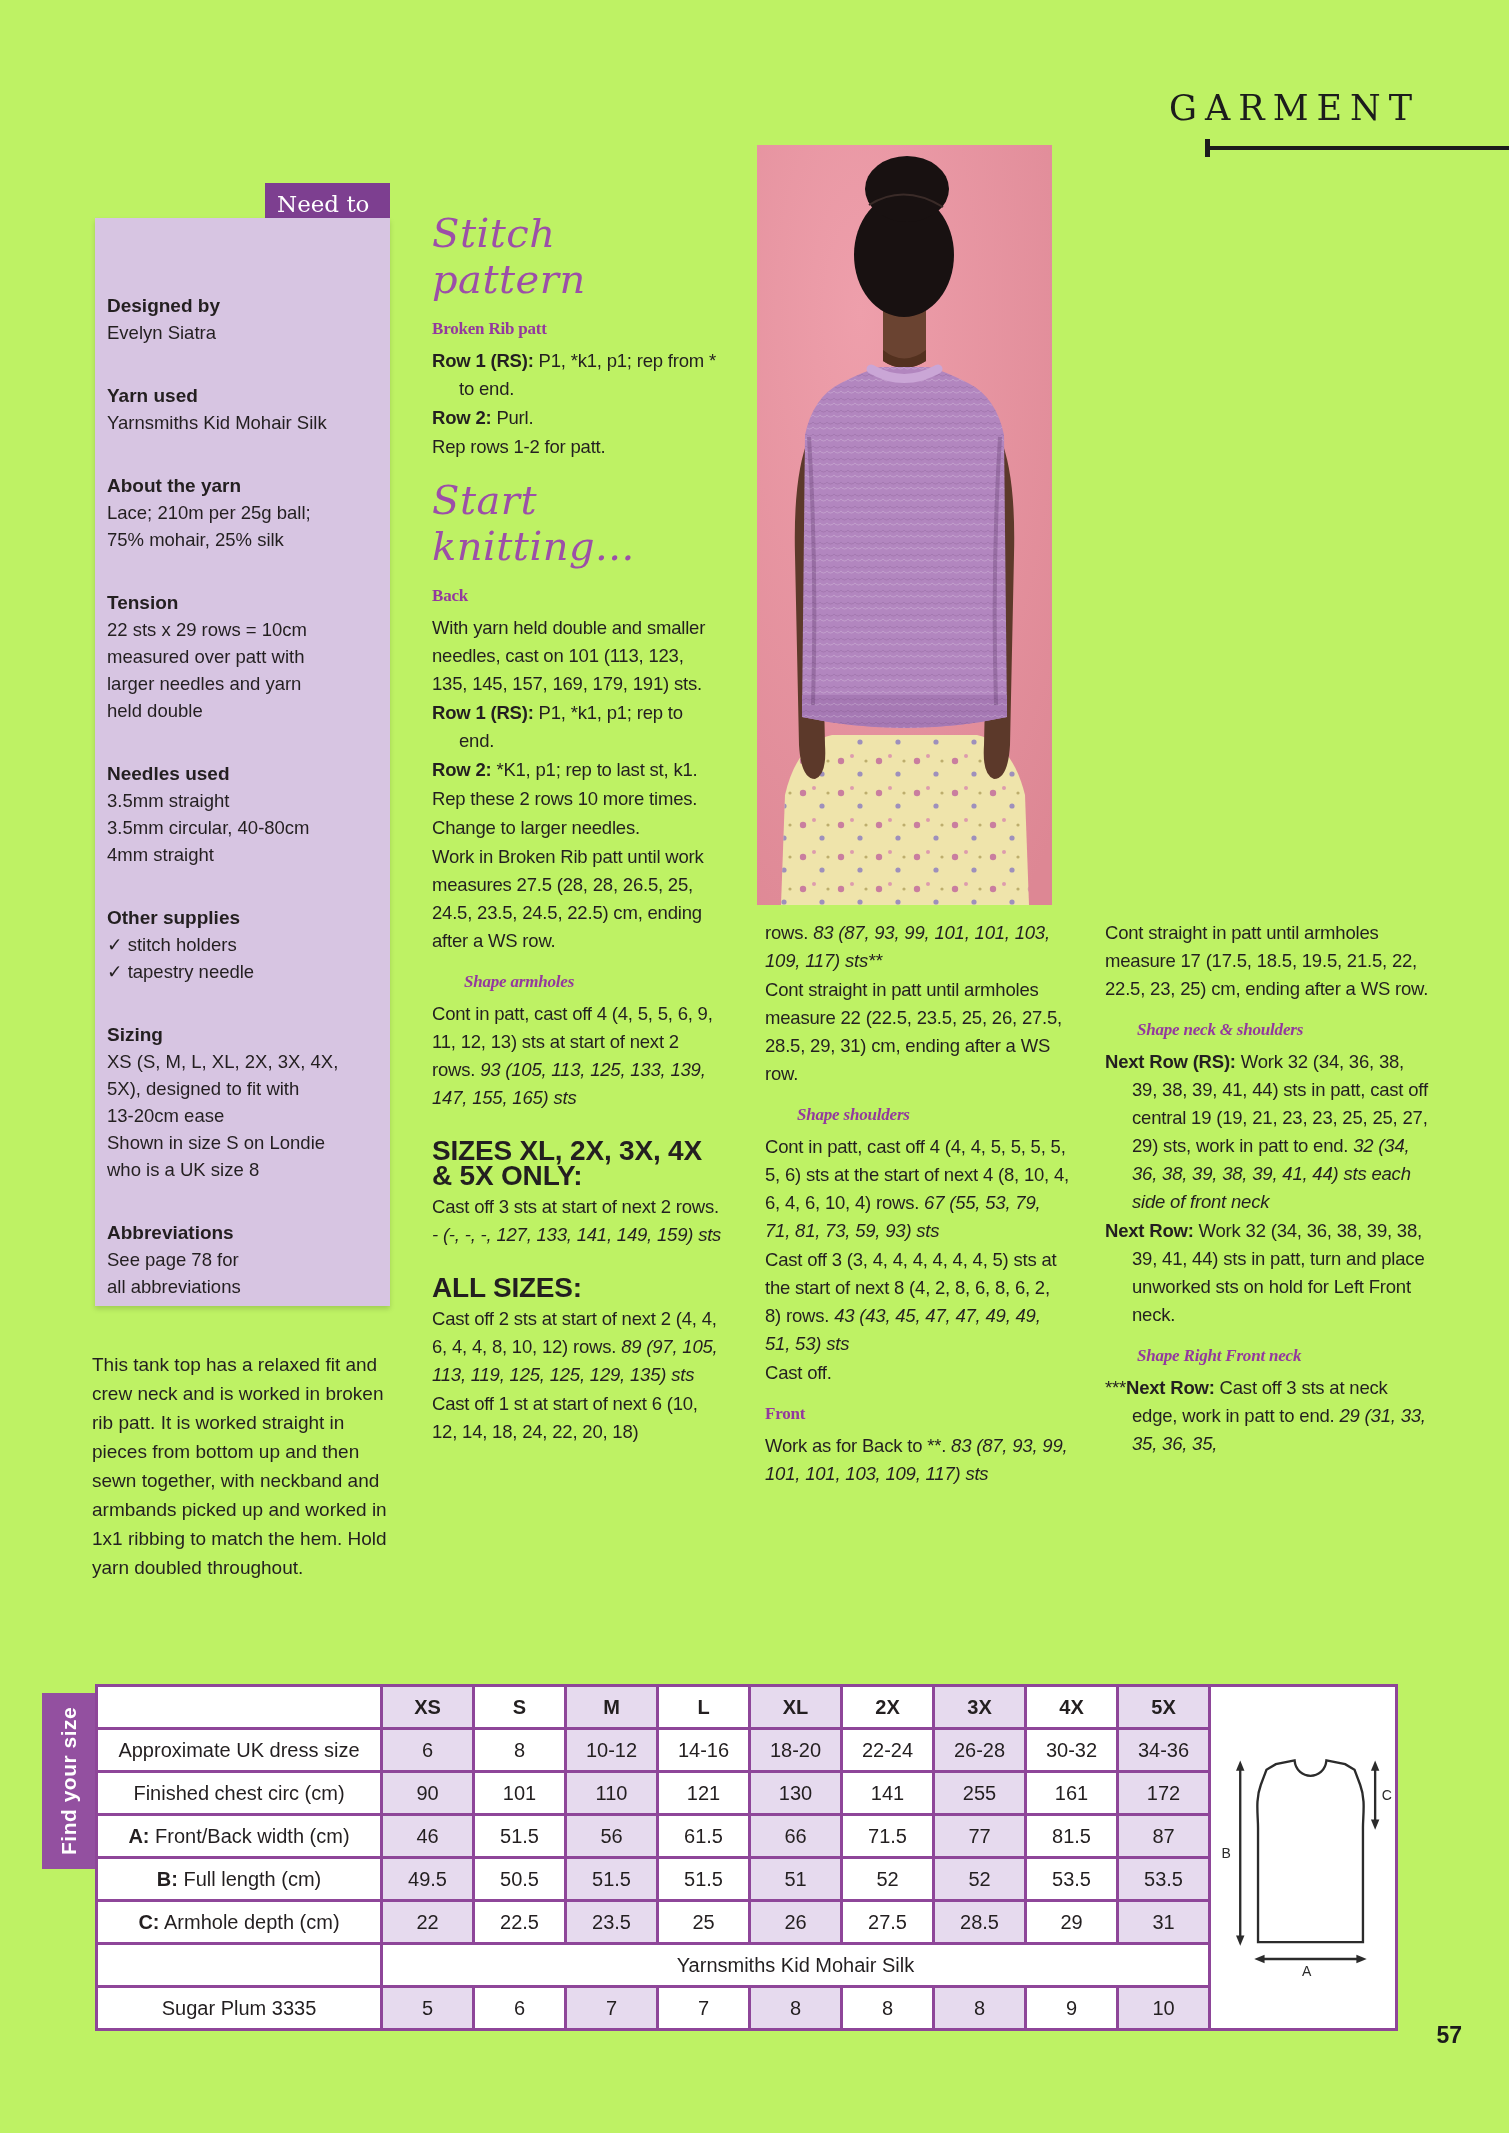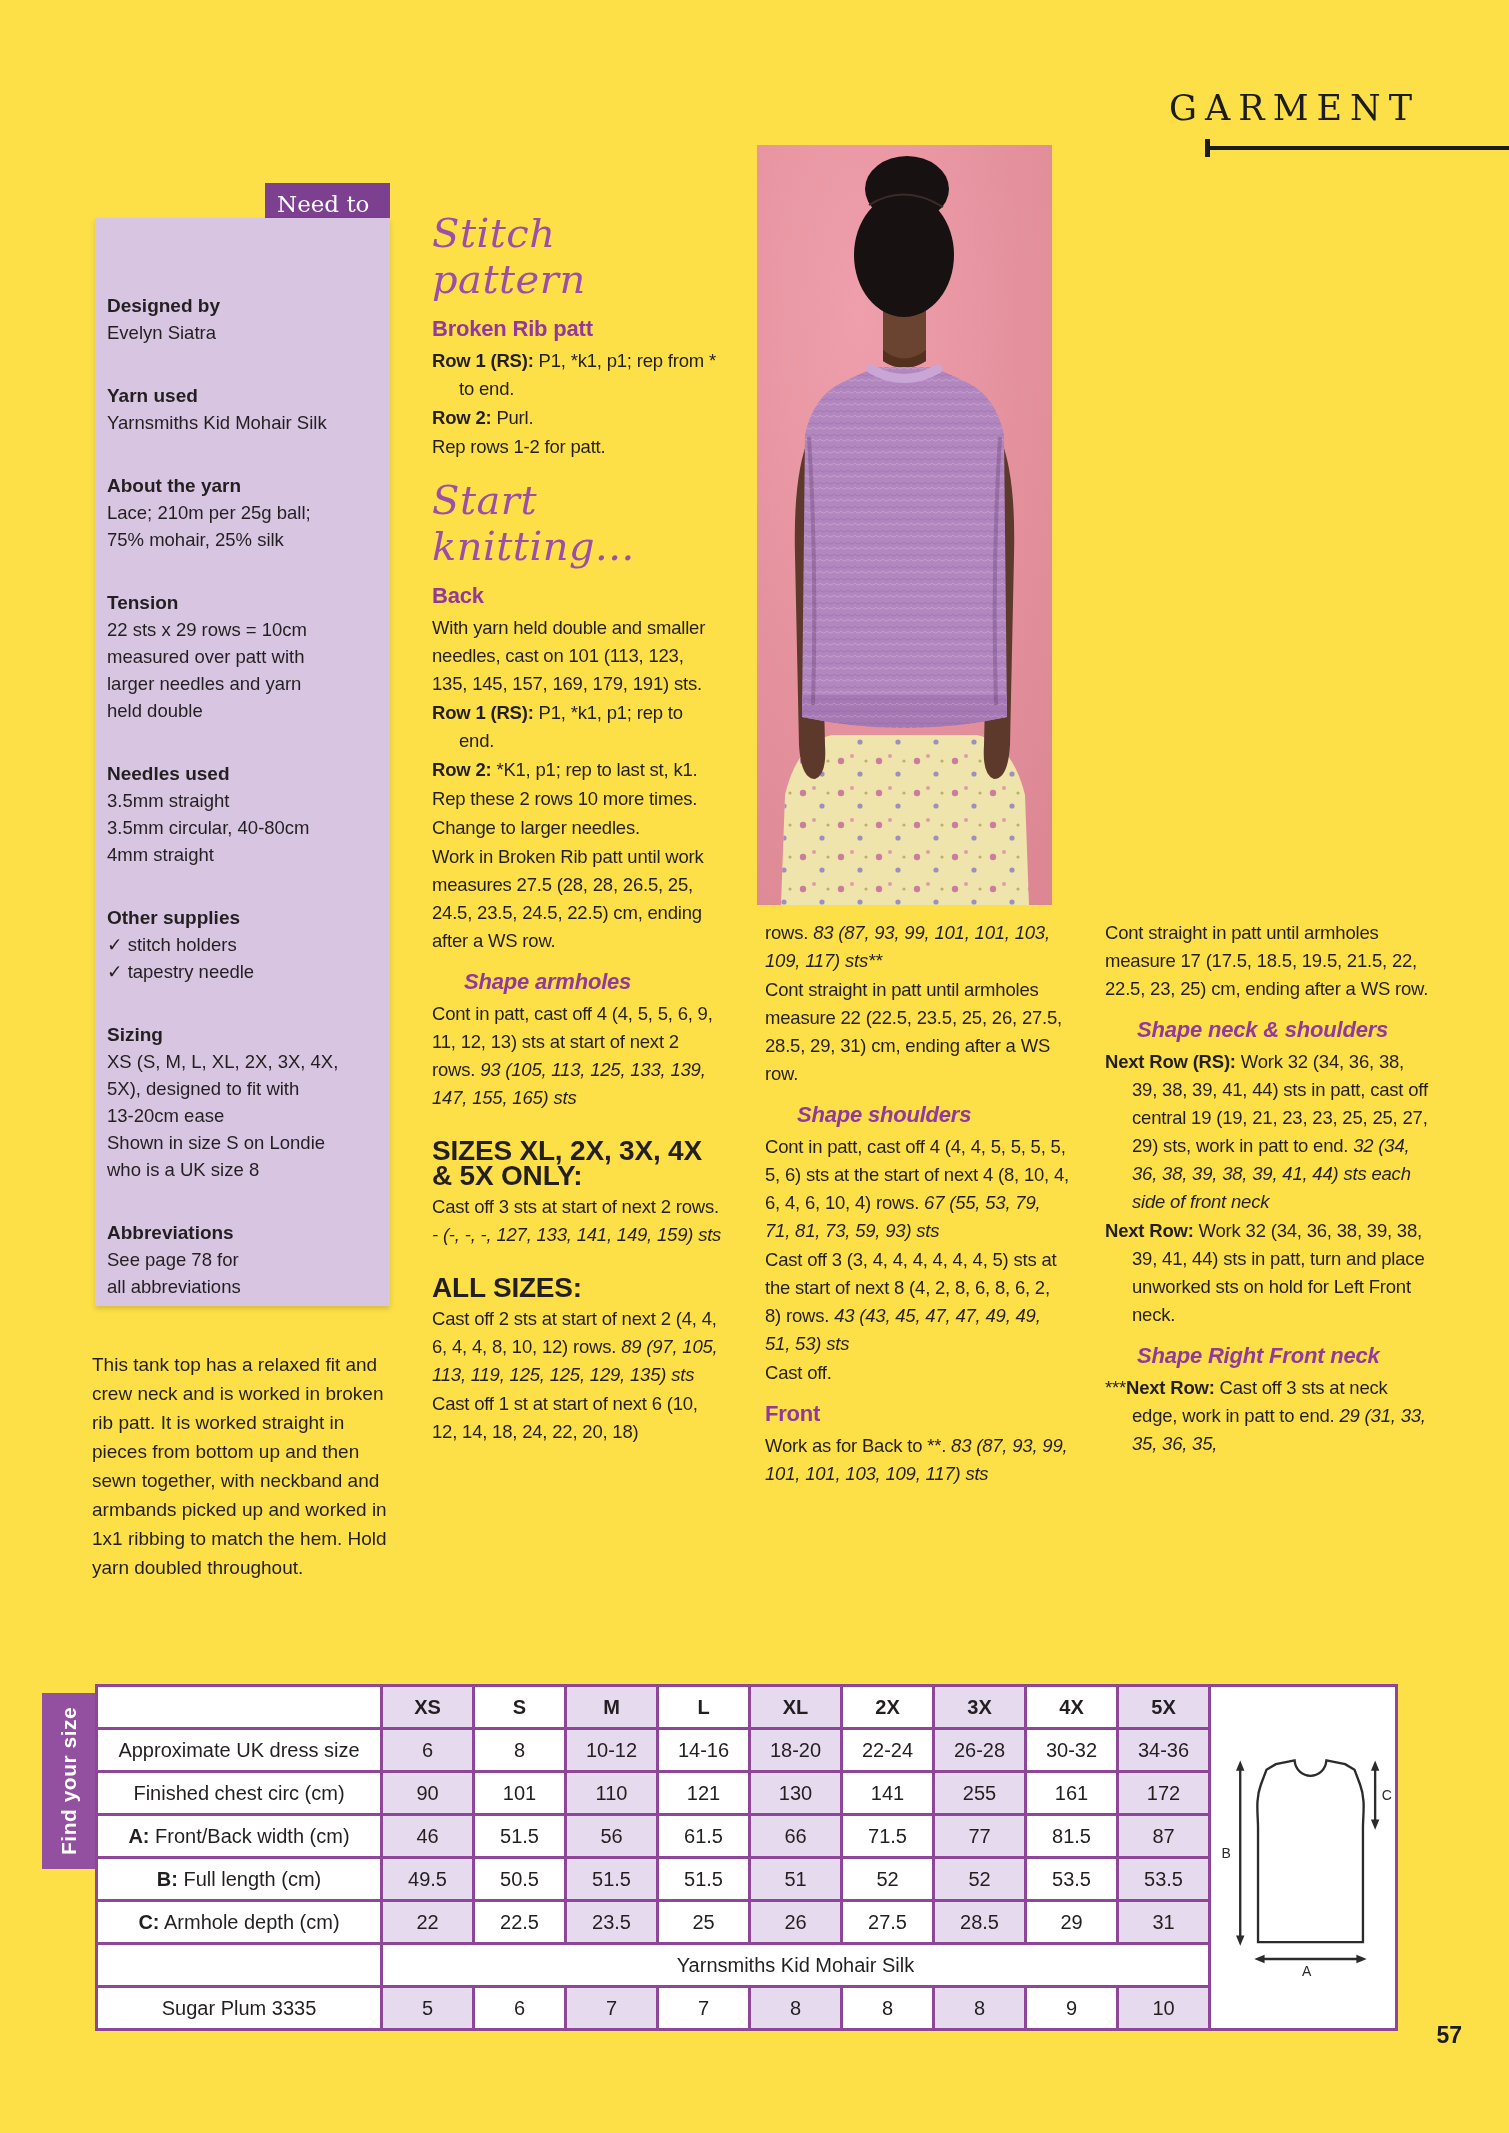--- a/index.html
+++ b/index.html
@@ -1,16 +1,16 @@
 <!DOCTYPE html>
 <html><head>
 <meta charset="utf-8">
 <style>
   html,body{margin:0;padding:0;background:#ffffff;}
-  .page{position:relative;width:1509px;height:2133px;background:#fde047;overflow:hidden;
+  .page{position:relative;width:1509px;height:2133px;background:#bef264;overflow:hidden;
         font-family:"Liberation Sans",sans-serif;color:#231f20;}
 
   
   .garment{position:absolute;top:88px;right:89px;font-family:"DejaVu Serif",serif;
            font-size:35px;letter-spacing:8px;color:#1c1c1c;}
   .garment-rule{position:absolute;top:146px;left:1208px;right:0;height:4px;background:#1c1c1c;}
   .garment-tick{position:absolute;top:139px;left:1205px;width:5px;height:18px;background:#1c1c1c;}
 
   
   .badge{position:absolute;left:265px;top:183px;width:125px;height:73px;background:#7d3f90;
@@ -28,21 +28,21 @@
   .intro{position:absolute;left:92px;top:1350px;width:300px;font-size:19px;line-height:29px;}
 
   
   .col{position:absolute;font-size:18.5px;line-height:28px;letter-spacing:-0.2px;}
   #col2{left:432px;top:210px;width:290px;}
   #col3{left:765px;top:919px;width:305px;}
   #col4{left:1105px;top:919px;width:325px;}
   .script-h{font-family:"DejaVu Serif",serif;font-style:italic;color:#9c4fa8;font-size:40px;
             line-height:1.15;margin:0 0 14px 0;letter-spacing:0.5px;}
   .script-h.later{margin-top:16px;}
-  .h2{color:#93399e;font-weight:bold;font-size:22px;margin:14px 0 5px 0;line-height:26px;}
+  .h2{color:#93399e;font-weight:bold;font-size:17px;margin:14px 0 5px 0;line-height:26px;font-family:Liberation Serif, serif;}
   .h2i{font-style:italic;margin-left:32px;}
   .h3{font-weight:bold;font-size:28px;line-height:25px;margin:26px 0 5px 0;}
   .pp{margin:0 0 1px 0;}
   .pp .b{font-weight:bold;text-align:right;}
   .pp .i{font-style:italic;}
   .hang{padding-left:27px;text-indent:-27px;}
 
   
   .photo{position:absolute;left:757px;top:145px;width:295px;height:760px;}
 

